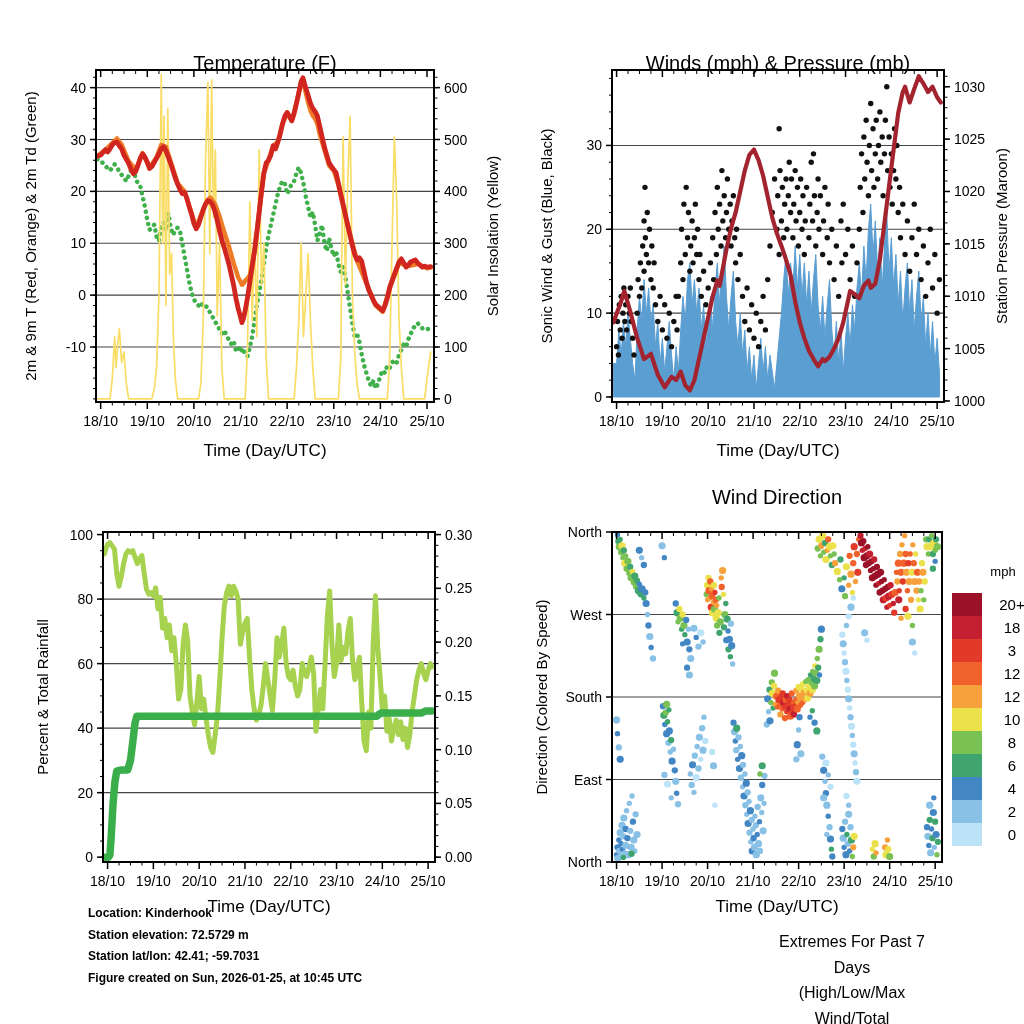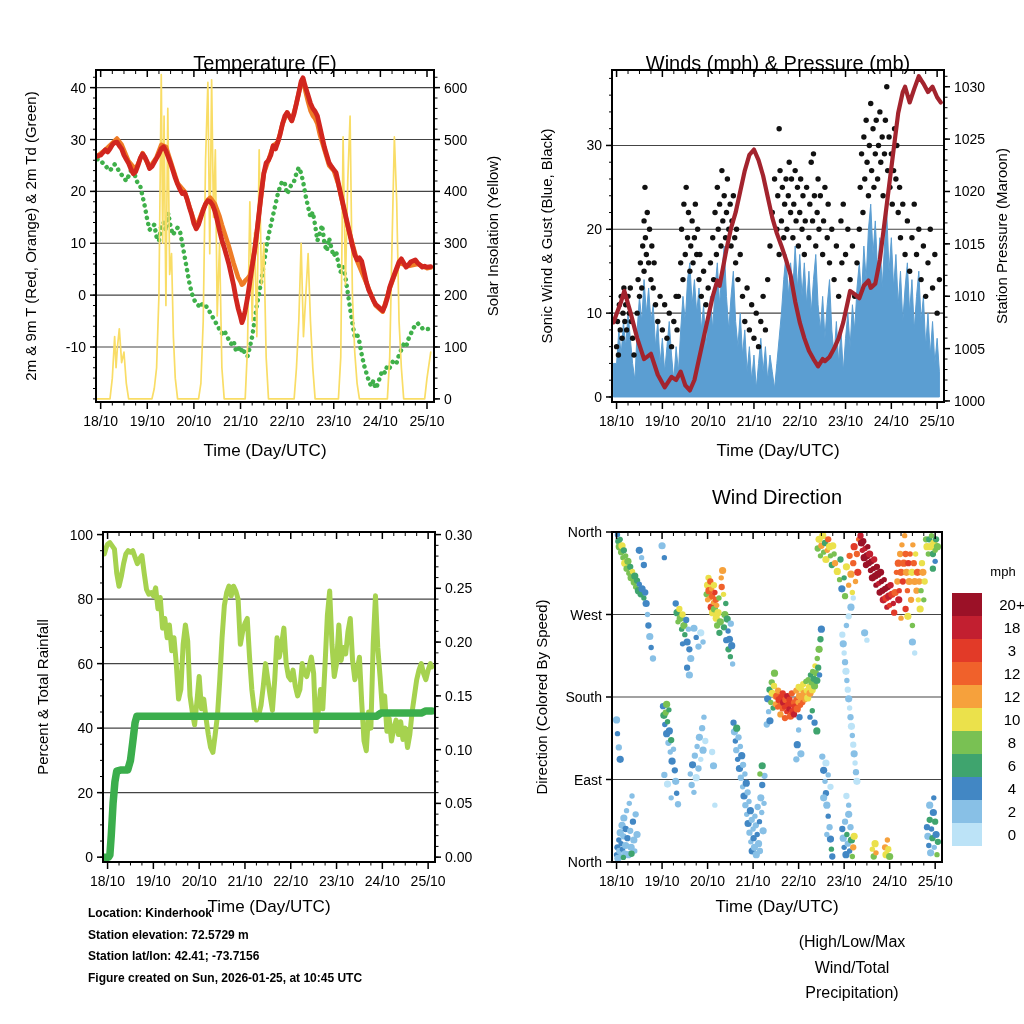--- a/index.html
+++ b/index.html
@@ -1398,22 +1398,23 @@
       </div>
       <div class="leg-row">
         <div class="leg-swatch" style="background: rgb(188, 227, 247);"></div>
         <div class="leg-label">0</div>
       </div>
     </div>
 
   <div id="footer">
     <div>Location: Kinderhook</div>
     <div>Station elevation: 72.5729 m</div>
-    <div>Station lat/lon: 42.41; -73.7156</div>
+    <div>Station lat/lon: 42.41; -59.7031</div>
     <div>Figure created on Sun, 2026-01-25, at 10:45 UTC</div>
   </div>
 
   <div id="extremes">
+    <div>Extremes For Past 7 Days</div>
     <div>(High/Low/Max Wind/Total Precipitation)</div>
 
   </div>
 
 </div>
 
 </body></html>

